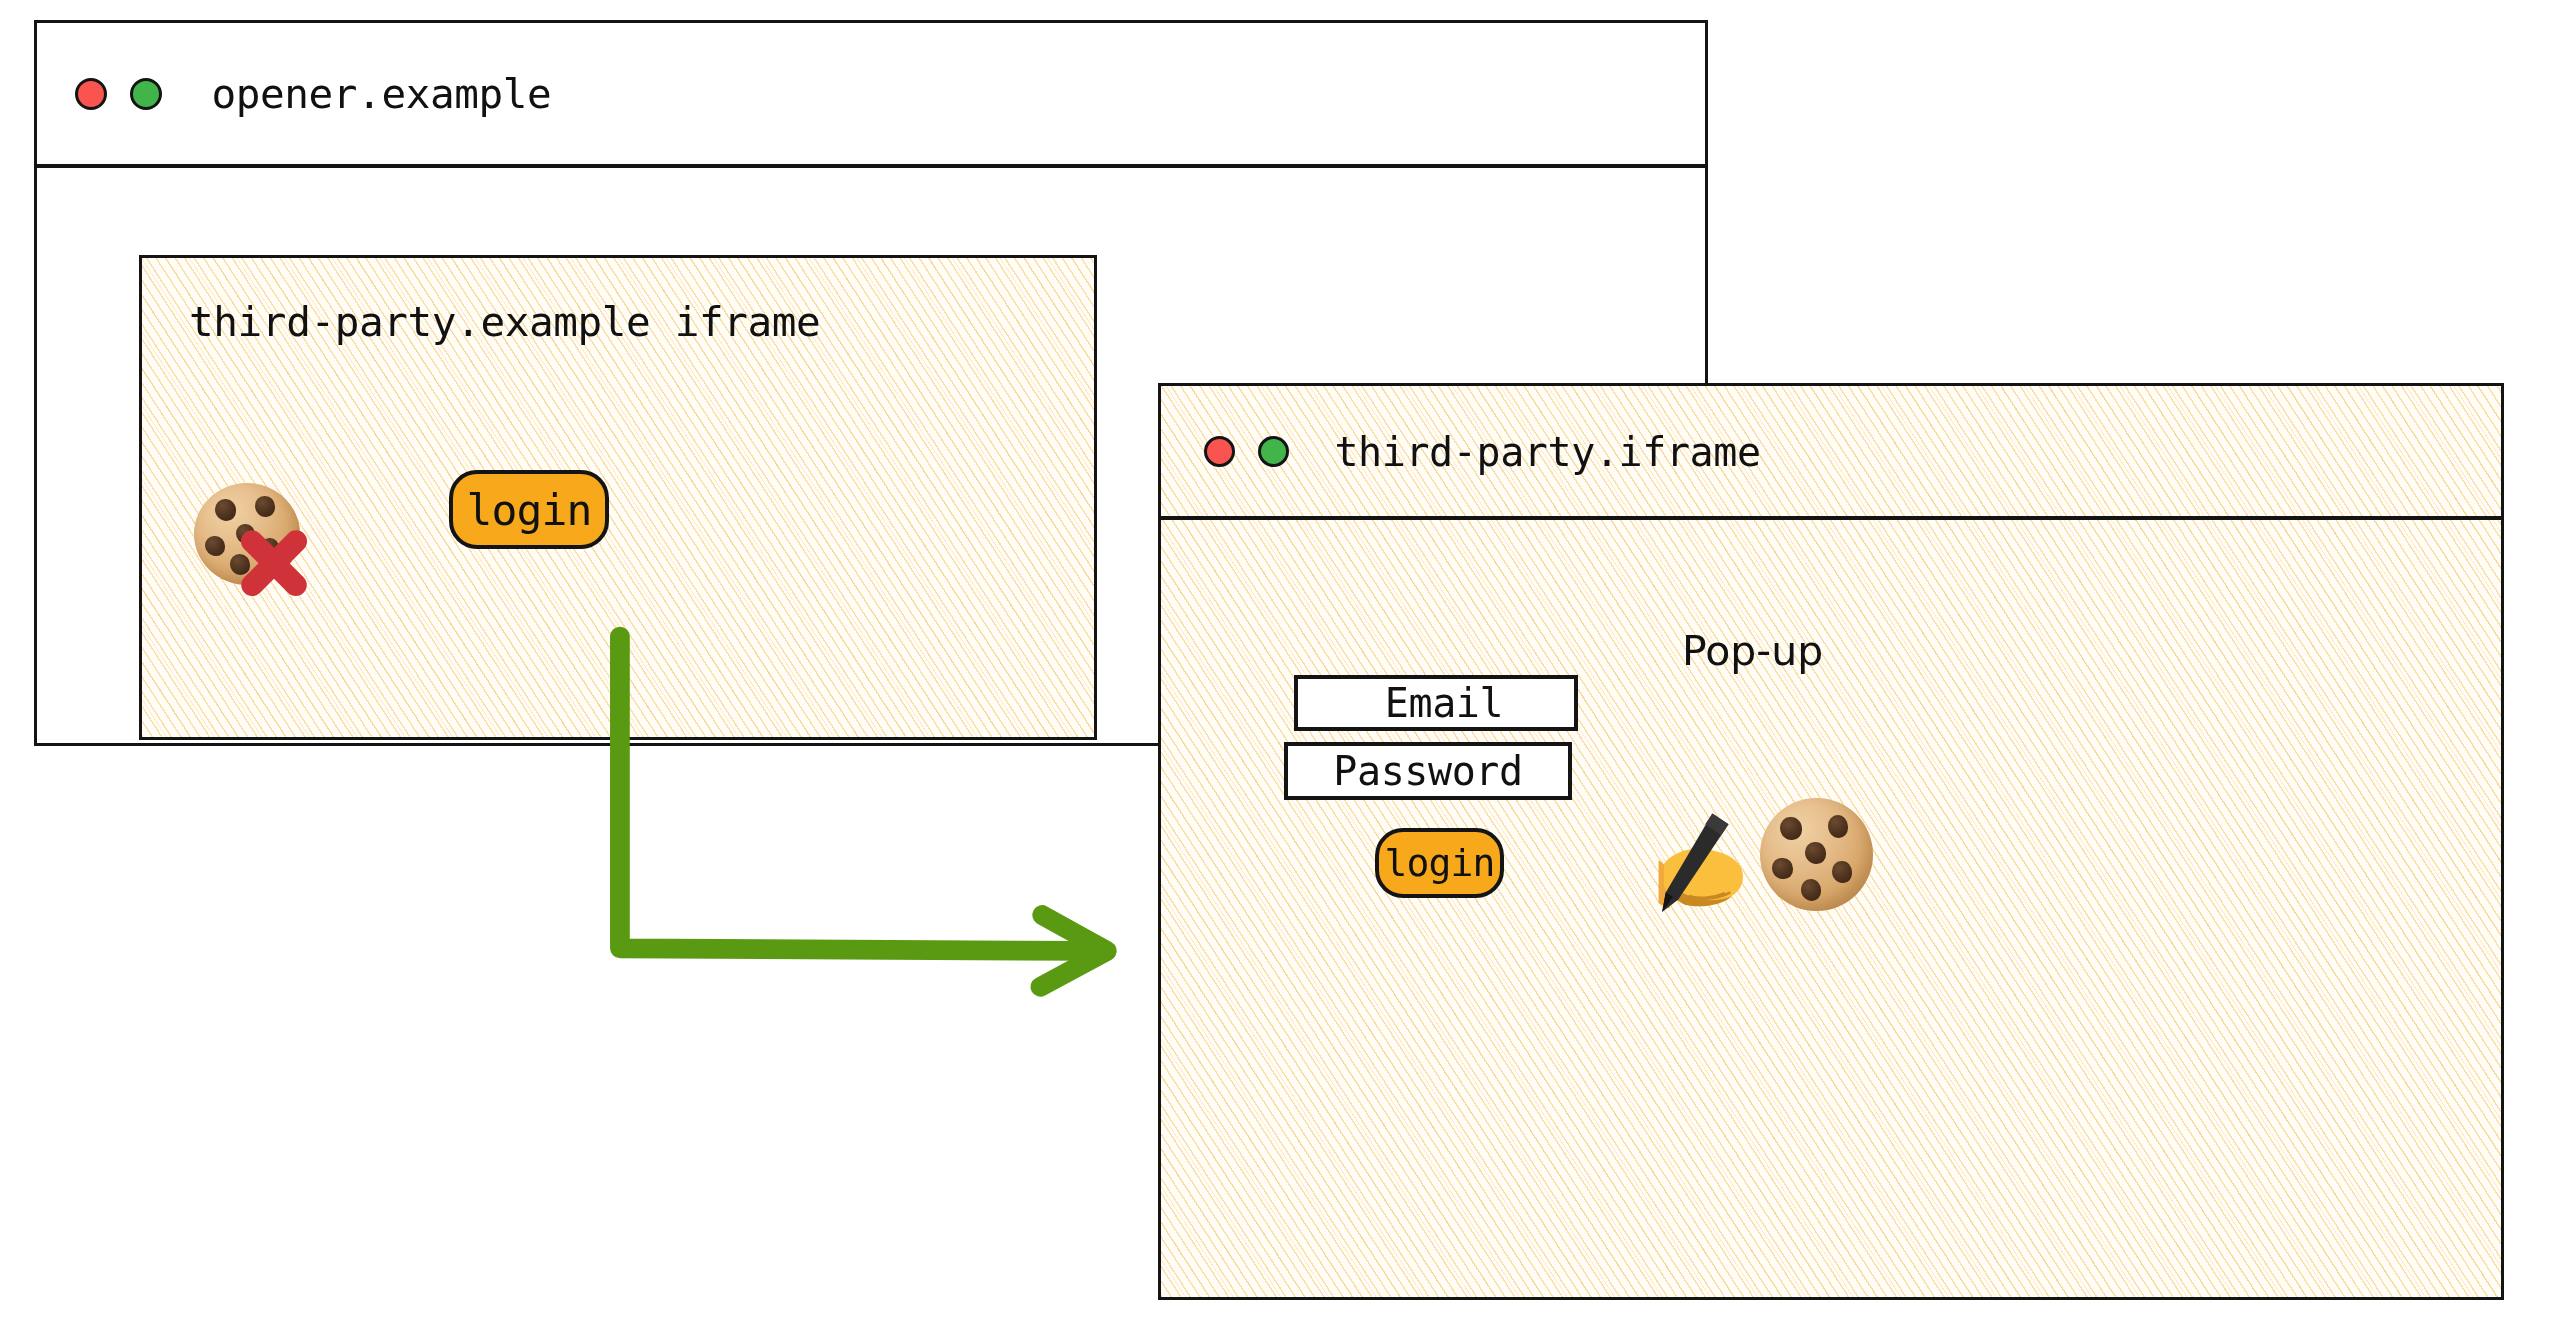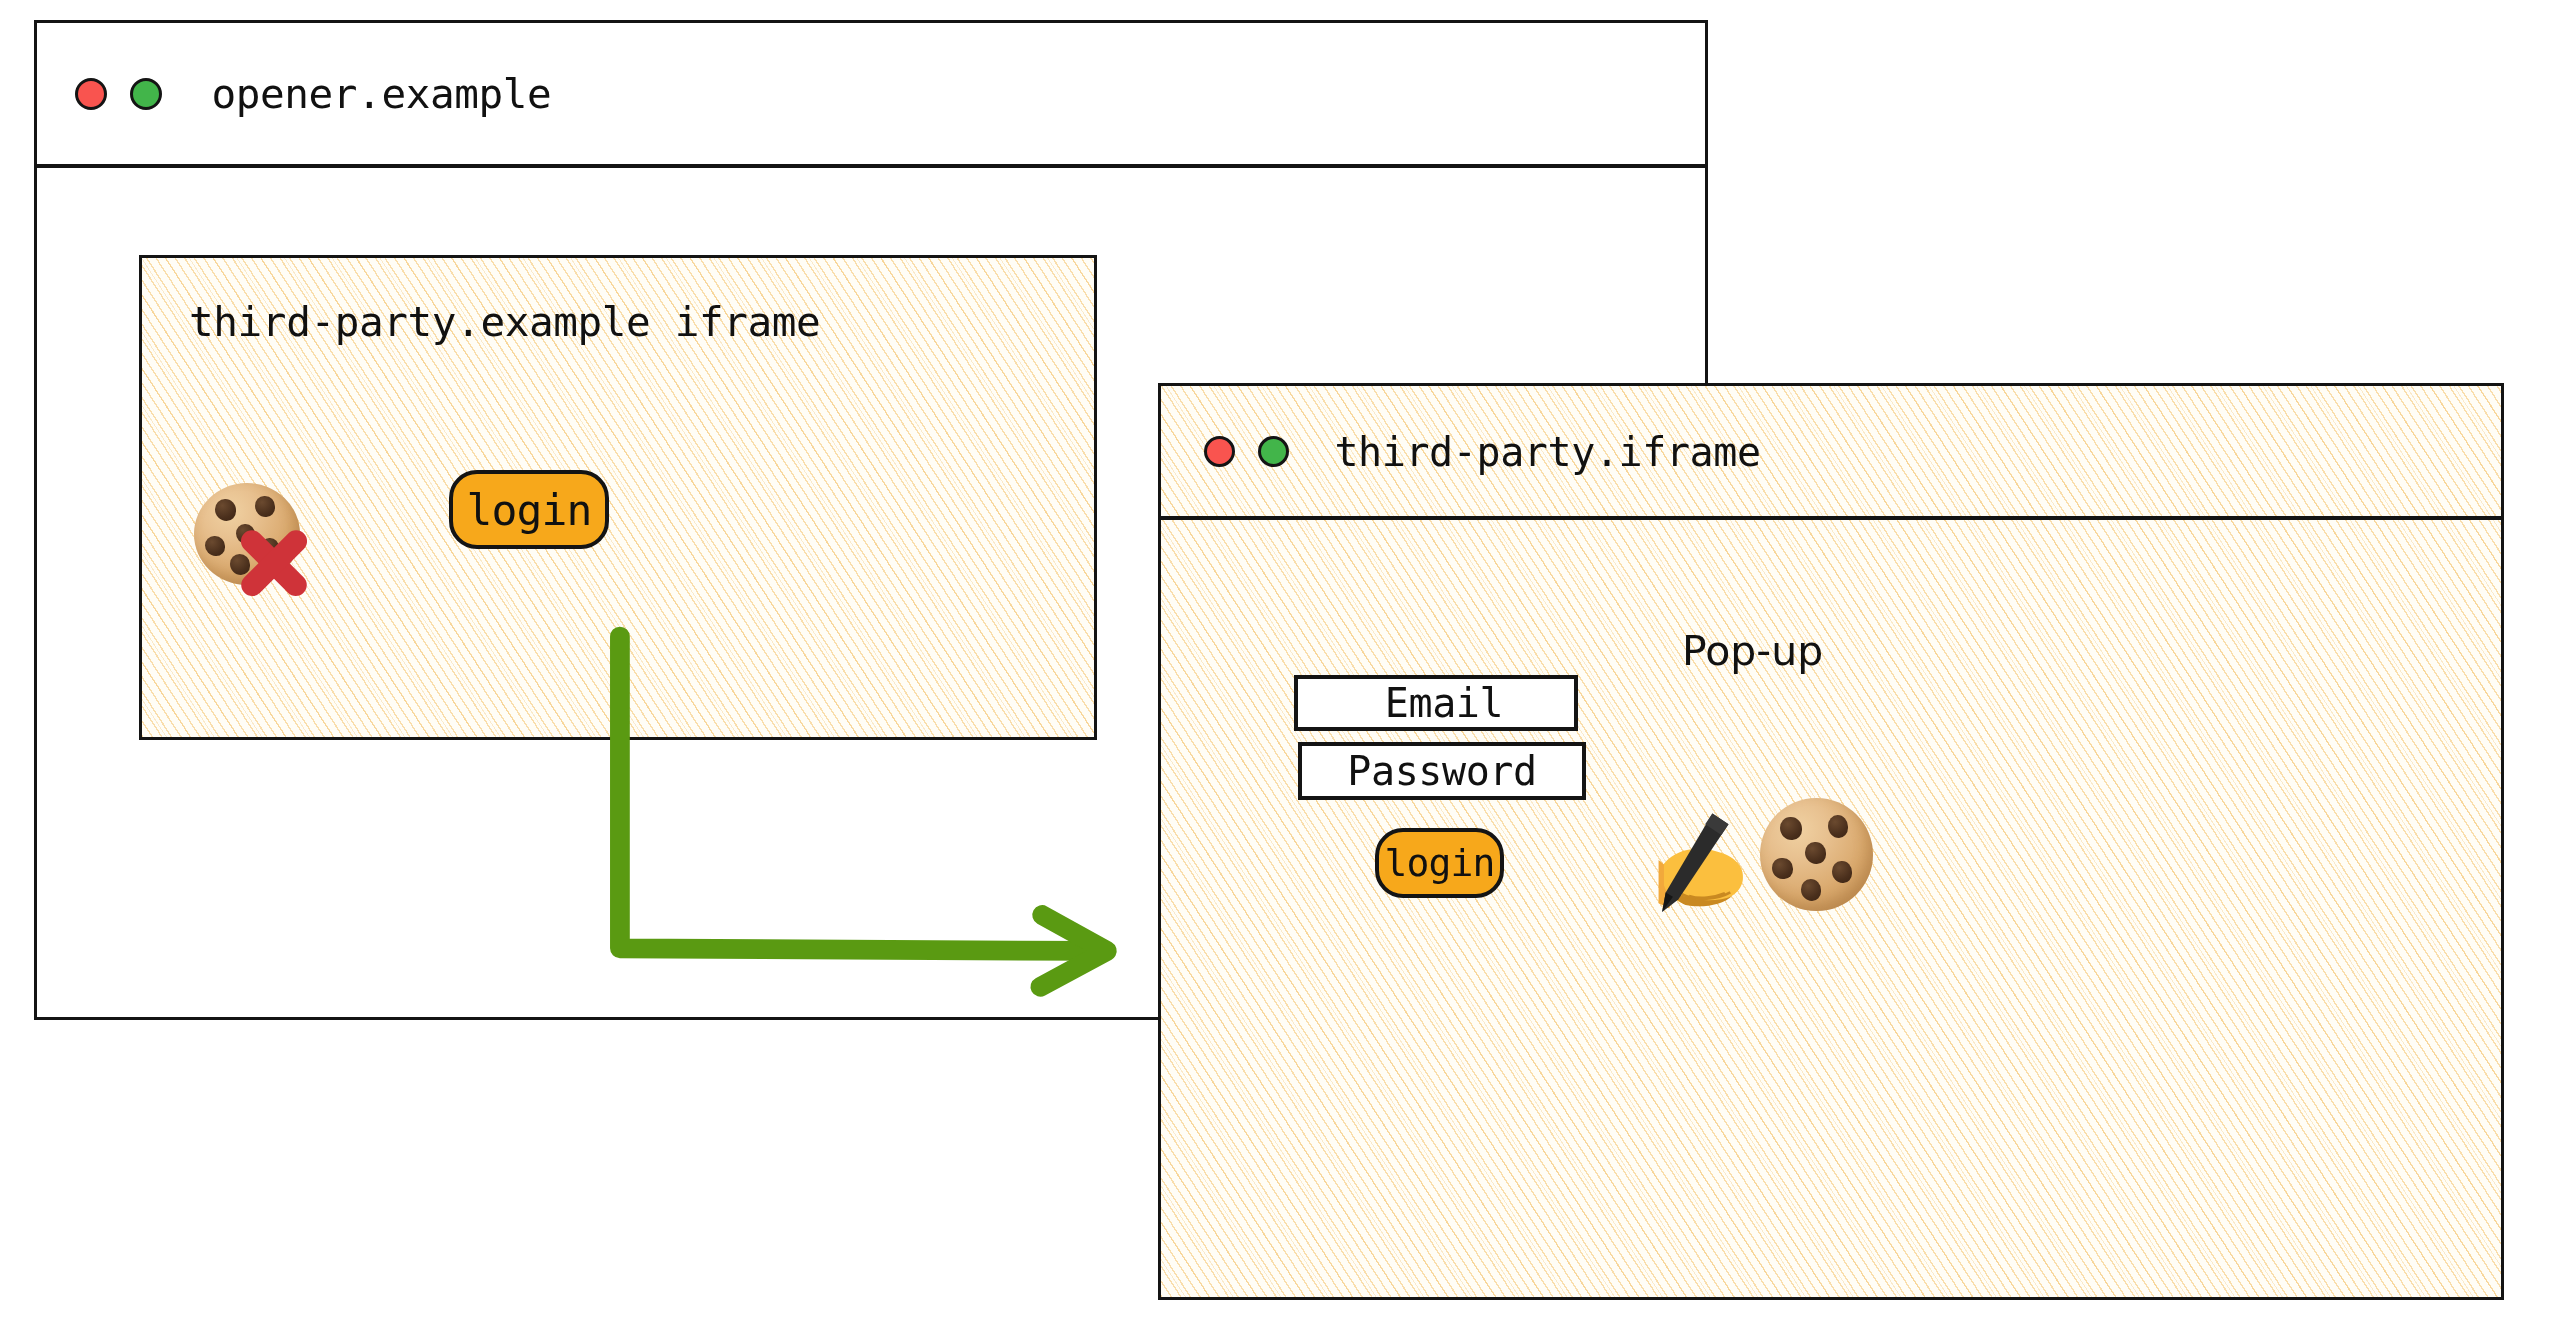--- a/index.html
+++ b/index.html
@@ -72,21 +72,21 @@
     color: #111111;
     white-space: nowrap;
     font-weight: 500;
   }
 
   
   #opener-window {
     left: 34px;
     top: 20px;
     width: 1674px;
-    height: 1000px;
+    height: 726px;
   }
   #opener-window .titlebar { height: 142px; padding-left: 38px; }
   #opener-window .titlebar-rule { top: 141px; }
   #opener-window .dot { width: 32px; height: 32px; }
   #opener-window .dot + .dot { margin-left: 23.4px; }
   #opener-window .win-title { font-size: 41px; margin-left: 49px; letter-spacing: -0.4px; }
 
   
   #iframe-box {
     position: absolute;
@@ -184,21 +184,21 @@
     border: 4.5px solid #141414;
     display: flex;
     align-items: center;
     justify-content: center;
     font-family: "DejaVu Sans Mono", "Liberation Mono", monospace;
     font-size: 40px;
     color: #111111;
     letter-spacing: -0.4px;
   }
   #field-email    { left: 133px; top: 289px; width: 284px; height: 56px; padding-left: 16px; }
-  #field-password { left: 137px; top: 356px; width: 288px; height: 58px; }
+  #field-password { left: 123px; top: 356px; width: 288px; height: 58px; }
 
   #popup-login {
     left: 214px;
     top: 442px;
     width: 129px;
     height: 70px;
     font-size: 38px;
   }
 
   #popup-label {

